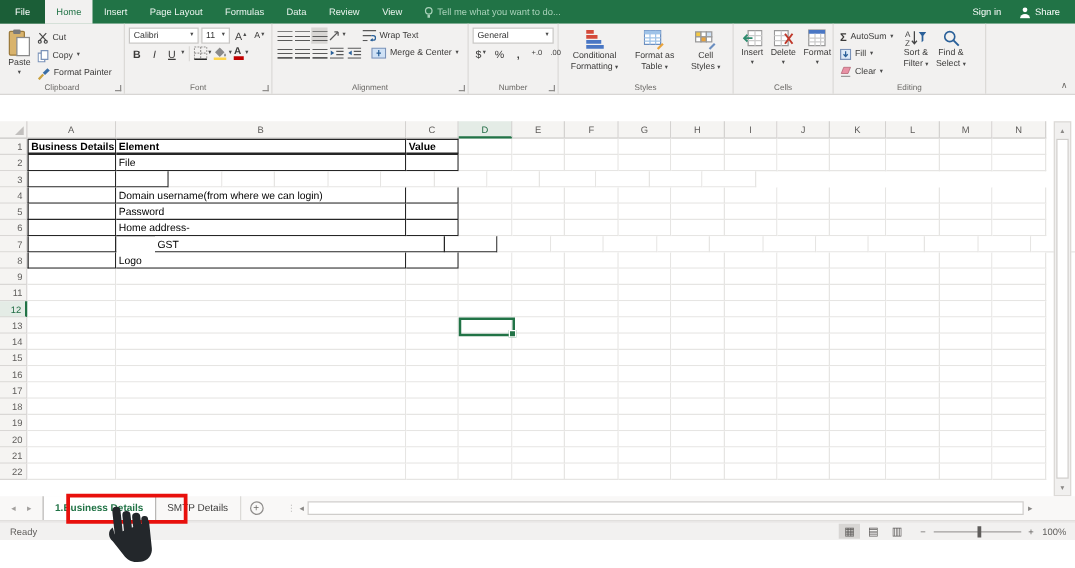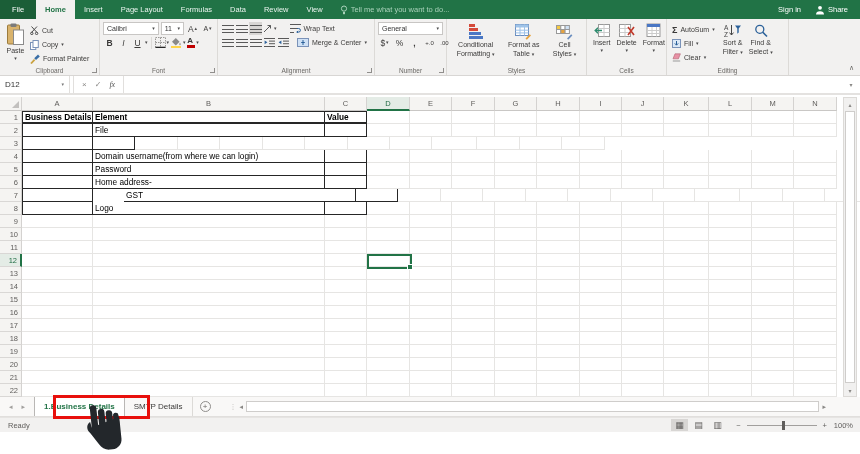--- a/index.html
+++ b/index.html
@@ -4,21 +4,21 @@
 <style>
   *{margin:0;padding:0;box-sizing:border-box;font-family:"Liberation Sans",sans-serif;}
   html,body{width:860px;height:454px;background:#fff;overflow:hidden;}
   .app{position:absolute;left:0;top:0;width:860px;height:454px;background:#fff;}
 
   
   .menubar{position:absolute;left:0;top:0;width:860px;height:19px;background:#217346;display:flex;align-items:stretch;font-size:7.5px;color:#eaf4ee;}
   .tabstrip{display:flex;align-items:stretch;}
   .mtab{display:flex;align-items:center;padding:0 9px;cursor:default;}
   .mtab.file-tab{background:#1b5e37;color:#fff;padding:0 12px;}
-  .mtab.active{background:#f2f1f0;color:#217346;font-weight:700;}
+  .mtab.active{background:#f2f1f0;color:#217346;font-weight:400;}
   .tellme{display:flex;align-items:center;gap:3px;padding:0 8px;color:#a9d2ba;}
   .mright{margin-left:auto;display:flex;align-items:center;gap:14px;padding-right:12px;color:#fff;}
   .share{display:flex;align-items:center;gap:3px;}
 
   
   .ribbon{position:absolute;left:0;top:19px;width:860px;height:57px;background:#f2f1f0;border-bottom:1px solid #d8d6d4;display:flex;}
   .grp{position:relative;border-right:1px solid #dcdad7;padding:3px 3px 12px 3px;flex:0 0 auto;}
   .grp-label{position:absolute;bottom:0;left:0;right:0;text-align:center;font-size:6.5px;color:#6a6865;padding-bottom:1px;}
   .dlg{position:absolute;bottom:2px;right:2px;width:5px;height:5px;border-right:1px solid #908e8c;border-bottom:1px solid #908e8c;}
   .gbody{display:flex;align-items:flex-start;height:100%;}
@@ -449,34 +449,20 @@
           <span>Find &amp;</span>
           <span><span>Select</span> <span class="caret">▾</span></span>
         </div>
       </div>
       <div class="grp-label">Editing</div>
     </div>
 
     <div class="collapse">∧</div>
   </div>
 
-  <div class="fbar">
-    <div class="namebox">
-      <span>D12</span>
-      <span class="caret">▾</span>
-    </div>
-    <div class="nbsep"></div>
-    <div class="fxbtns">
-      <span>×</span>
-      <span>✓</span>
-      <span class="fxi">fx</span>
-    </div>
-    <div class="fml"></div>
-    <div class="fbarend">▾</div>
-  </div>
 
   <div class="sheet">
     <div class="colhdrs">
       <div class="ch corner"></div>
     <div class="ch" style="width: 71px;">A</div>
         <div class="ch" style="width: 232px;">B</div>
         <div class="ch" style="width: 42px;">C</div>
         <div class="ch selc" style="width: 43px;">D</div>
         <div class="ch" style="width: 42px;">E</div>
         <div class="ch" style="width: 43px;">F</div>
@@ -636,37 +622,20 @@
           <div class="gc" style="width: 42px;"></div>
           <div class="gc" style="width: 43px;"></div>
           <div class="gc" style="width: 42px;"></div>
           <div class="gc" style="width: 42px;"></div>
           <div class="gc" style="width: 45px;"></div>
           <div class="gc" style="width: 43px;"></div>
           <div class="gc" style="width: 42px;"></div>
           <div class="gc" style="width: 43px;"></div>
         </div>
         <div class="grow">
-          <div class="rh">10</div>
-          <div class="gc" style="width: 71px;"></div>
-          <div class="gc" style="width: 232px;"></div>
-          <div class="gc" style="width: 42px;"></div>
-          <div class="gc" style="width: 43px;"></div>
-          <div class="gc" style="width: 42px;"></div>
-          <div class="gc" style="width: 43px;"></div>
-          <div class="gc" style="width: 42px;"></div>
-          <div class="gc" style="width: 43px;"></div>
-          <div class="gc" style="width: 42px;"></div>
-          <div class="gc" style="width: 42px;"></div>
-          <div class="gc" style="width: 45px;"></div>
-          <div class="gc" style="width: 43px;"></div>
-          <div class="gc" style="width: 42px;"></div>
-          <div class="gc" style="width: 43px;"></div>
-        </div>
-        <div class="grow">
           <div class="rh">11</div>
           <div class="gc" style="width: 71px;"></div>
           <div class="gc" style="width: 232px;"></div>
           <div class="gc" style="width: 42px;"></div>
           <div class="gc" style="width: 43px;"></div>
           <div class="gc" style="width: 42px;"></div>
           <div class="gc" style="width: 43px;"></div>
           <div class="gc" style="width: 42px;"></div>
           <div class="gc" style="width: 43px;"></div>
           <div class="gc" style="width: 42px;"></div>

